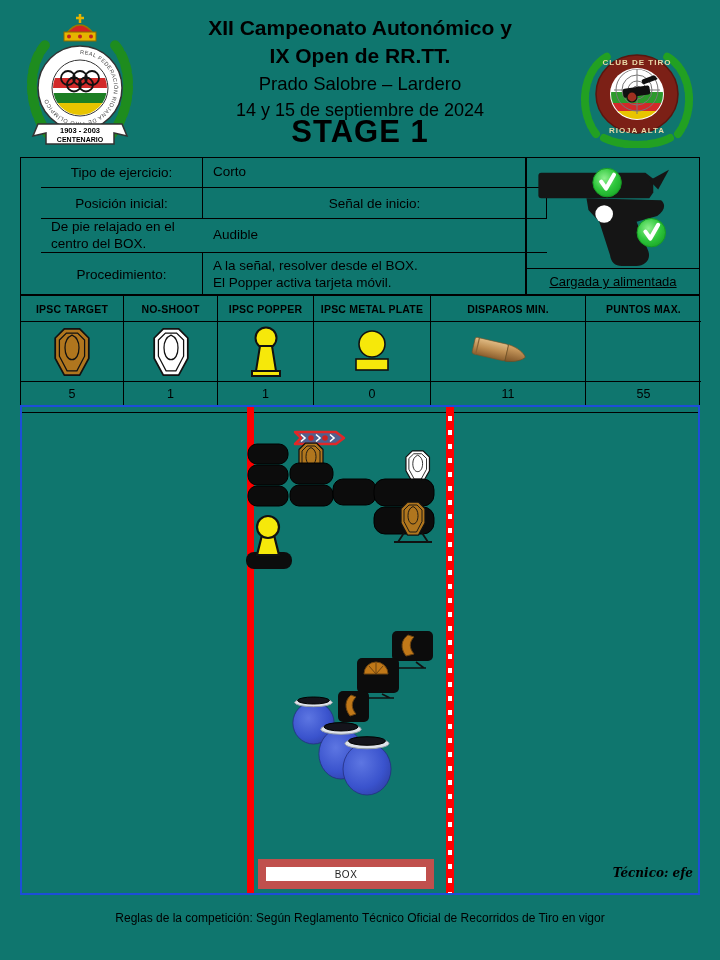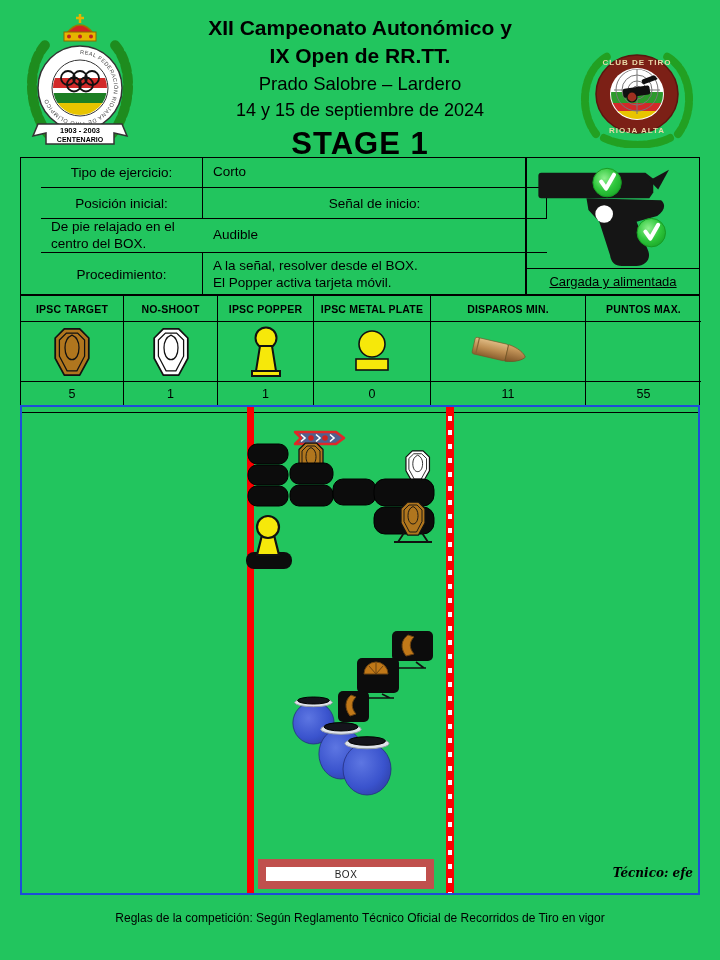--- a/index.html
+++ b/index.html
@@ -1,23 +1,23 @@
 <!DOCTYPE html>
 <html><head>
 <meta charset="utf-8">
 <style>
   html,body{margin:0;padding:0;background:#fff;}
-  .page{position:relative;width:720px;height:960px;background:#22c55e;overflow:hidden;
+  .page{position:relative;width:720px;height:960px;background:#0f766e;overflow:hidden;
         font-family:"Liberation Sans",sans-serif;color:#000;}
   .hline{position:absolute;left:0;width:100%;text-align:center;white-space:nowrap;}
   .t1{top:16px;font-size:21px;font-weight:bold;}
   .t2{top:44px;font-size:21px;font-weight:bold;}
   .t3{top:73px;font-size:18.5px;}
   .t4{top:100px;font-size:18px;font-weight:500;}
-  .tstage{top:126px;font-size:31px;font-weight:bold;letter-spacing:1px;}
+  .tstage{top:114px;font-size:31px;font-weight:bold;letter-spacing:1px;}
   .logoL{position:absolute;left:24px;top:12px;width:112px;height:142px;}
   .logoR{position:absolute;left:576px;top:44px;width:122px;height:104px;}
 
   
   .btable{position:absolute;left:20px;top:157px;width:506px;height:138px;
           display:grid;grid-template-columns:162px 344px;grid-template-rows:30px 31px 34px 43px;
           border:1px solid #000;box-sizing:border-box;padding-left:20px;}
   .bcell{display:flex;align-items:center;font-size:13.5px;box-sizing:border-box;border-bottom:1px solid #000;}
   .blab{justify-content:center;text-align:center;border-right:1px solid #000;}
   .bval{padding-left:10px;white-space:pre-line;line-height:1.25;}

